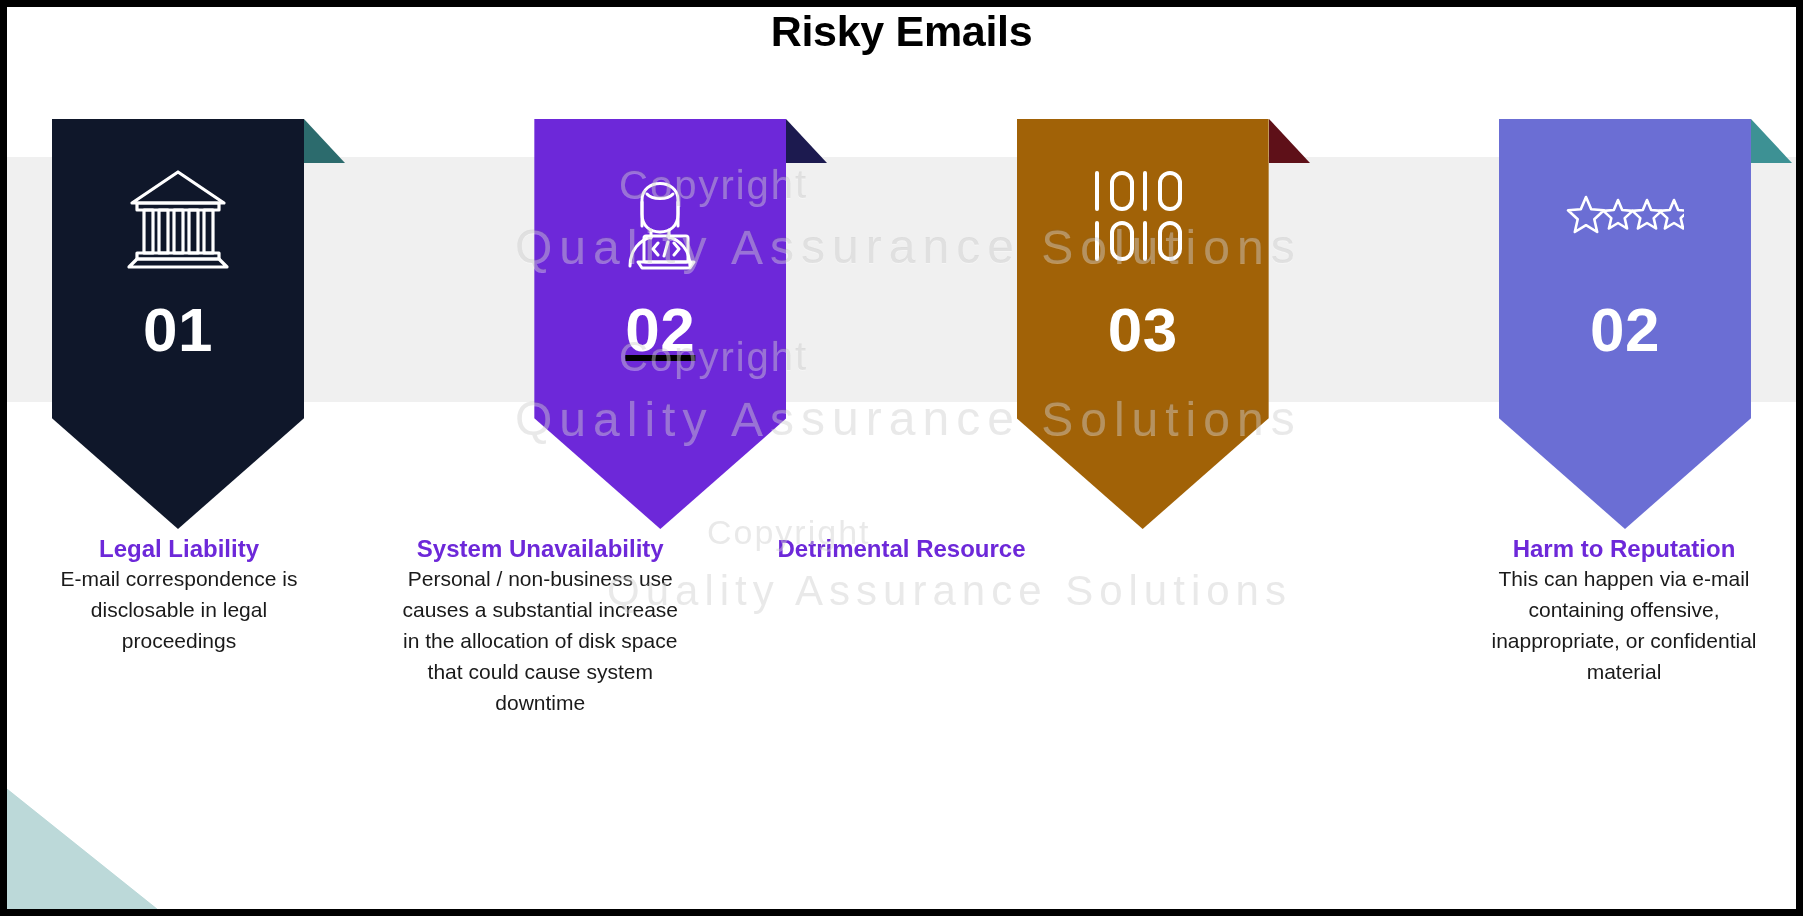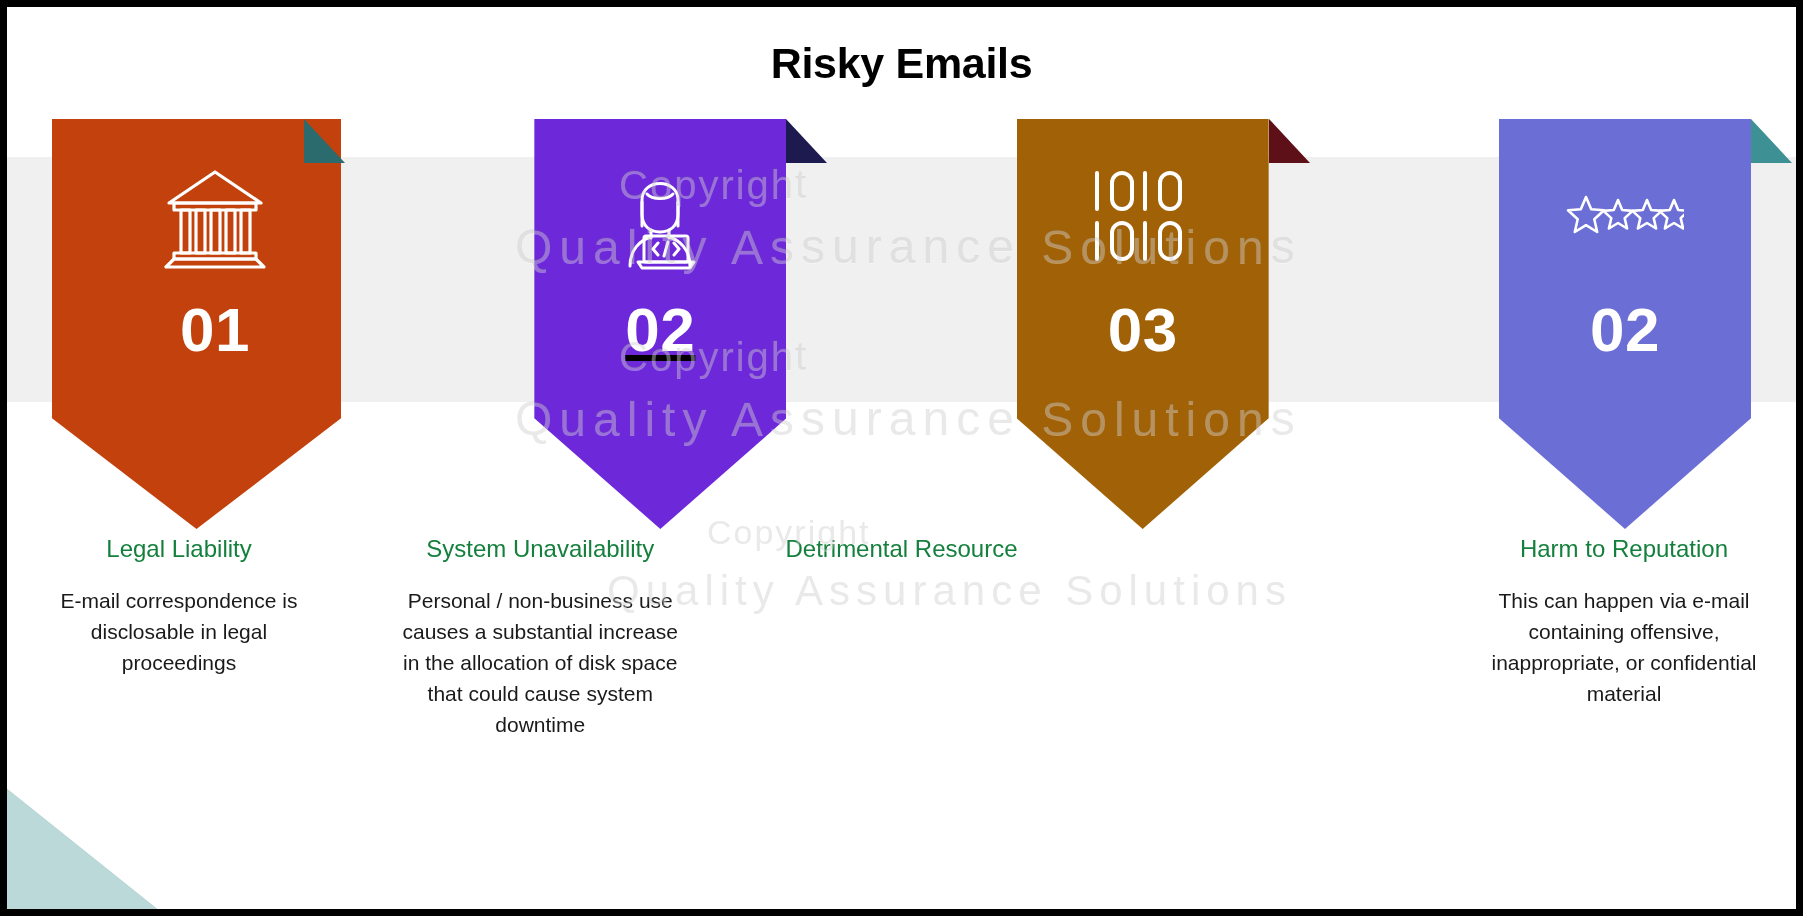--- a/index.html
+++ b/index.html
@@ -24,21 +24,21 @@
     background:linear-gradient(to bottom left, transparent 49.6%, #bcd9d9 50%);
     z-index:1;
   }
   
   .grey-band{
     position:absolute;left:0;top:150px;width:100%;height:245px;
     background:#f0f0f0;z-index:0;
   }
   
   .title{
-    position:absolute;top:32px;left:0;width:100%;
+    position:absolute;top:0;left:0;width:100%;
     text-align:center;
     font-size:43px;font-weight:bold;color:#000000;
     letter-spacing:-0.3px;
     z-index:5;
   }
   
   .cards{
     position:absolute;
     top:112px;left:0;width:100%;
     display:flex;
@@ -83,22 +83,21 @@
   .texts{
     position:absolute;
     top:528px;left:0;width:100%;
     display:flex;justify-content:space-between;
     padding:0 28px;
     box-sizing:border-box;
     z-index:4;
   }
   .textcol{width:288px;text-align:center;}
   .t-head{
-    font-size:24px;font-weight:normal;color:#15803d;
-    margin-bottom:22px;
+    font-size:24px;font-weight:bold;color:#6d28d9;
     white-space:nowrap;
   }
   .t-body{
     font-size:21px;color:#1a1a1a;line-height:1.48;
     font-weight:400;
   }
   
   .watermark{
     position:absolute;inset:0;z-index:6;
     pointer-events:none;
@@ -124,21 +123,21 @@
 
   <div class="grey-band" style="background: rgb(240, 240, 240);"></div>
   <div class="corner-tri" style="background: linear-gradient(to left bottom, transparent 49.6%, rgb(188, 217, 217) 50%);"></div>
 
   <div class="title">Risky Emails</div>
 
   <div class="cards">
 
     <div class="card">
       <div class="fold" style="border-left-color: rgb(44, 107, 109);"></div>
-      <div class="ribbon" style="background: #c2410c; padding-left: 37px;">
+      <div class="ribbon" style="background: #0f172a;">
         <div class="icon-wrap">
           <svg width="110" height="104" viewBox="0 0 110 104" fill="none" stroke="#ffffff" stroke-width="3.2" stroke-linejoin="round" stroke-linecap="round">
             <path d="M55 7 L101 38 L9 38 Z"></path>
             <rect x="14" y="38" width="82" height="7"></rect>
             <rect x="21" y="45" width="9" height="43"></rect>
             <rect x="36" y="45" width="9" height="43"></rect>
             <rect x="51" y="45" width="9" height="43"></rect>
             <rect x="66" y="45" width="9" height="43"></rect>
             <rect x="81" y="45" width="9" height="43"></rect>
             <rect x="14" y="88" width="82" height="6"></rect>

